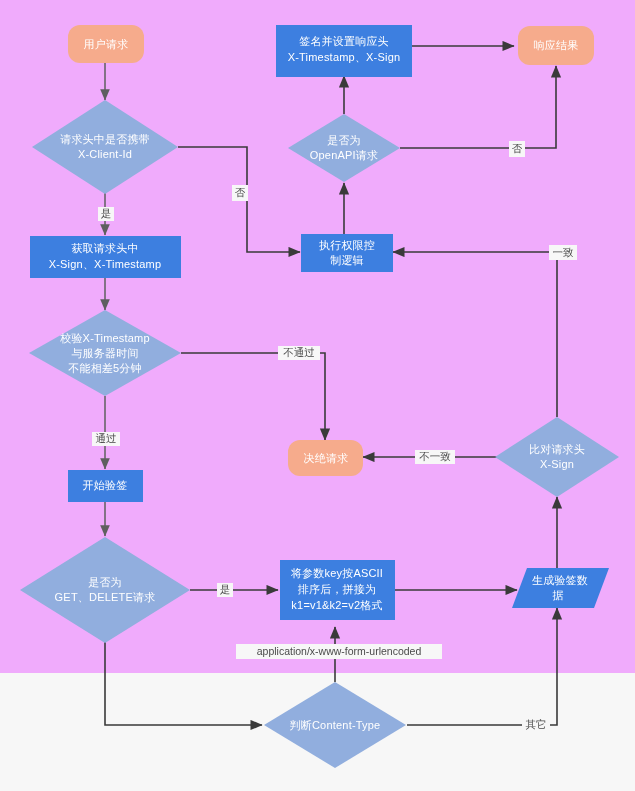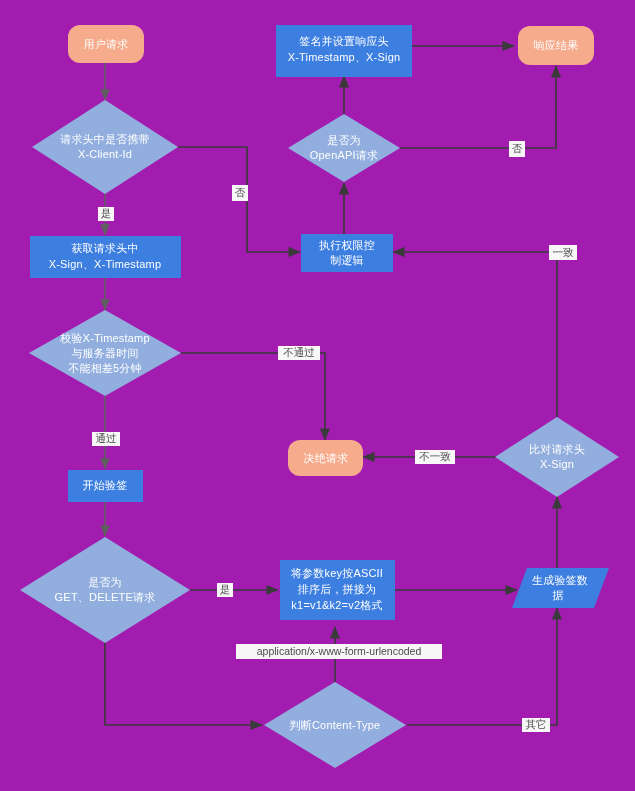--- a/index.html
+++ b/index.html
@@ -9,22 +9,22 @@
   }
   body {
     width: 635px;
     height: 791px;
     font-family: "Liberation Sans", "DejaVu Sans", sans-serif;
     overflow: hidden;
   }
   #diagram-root {
     position: relative;
     width: 635px;
-    height: 791px;
-    background: #a21caf;
+    height: 673px;
+    background: #f0abfc;
   }
   svg#flow-svg {
     display: block;
     width: 635px;
     height: 791px;
   }
   .node-label {
     font-family: "Liberation Sans", "DejaVu Sans", sans-serif;
     font-size: 11px;
     fill: #ffffff;

